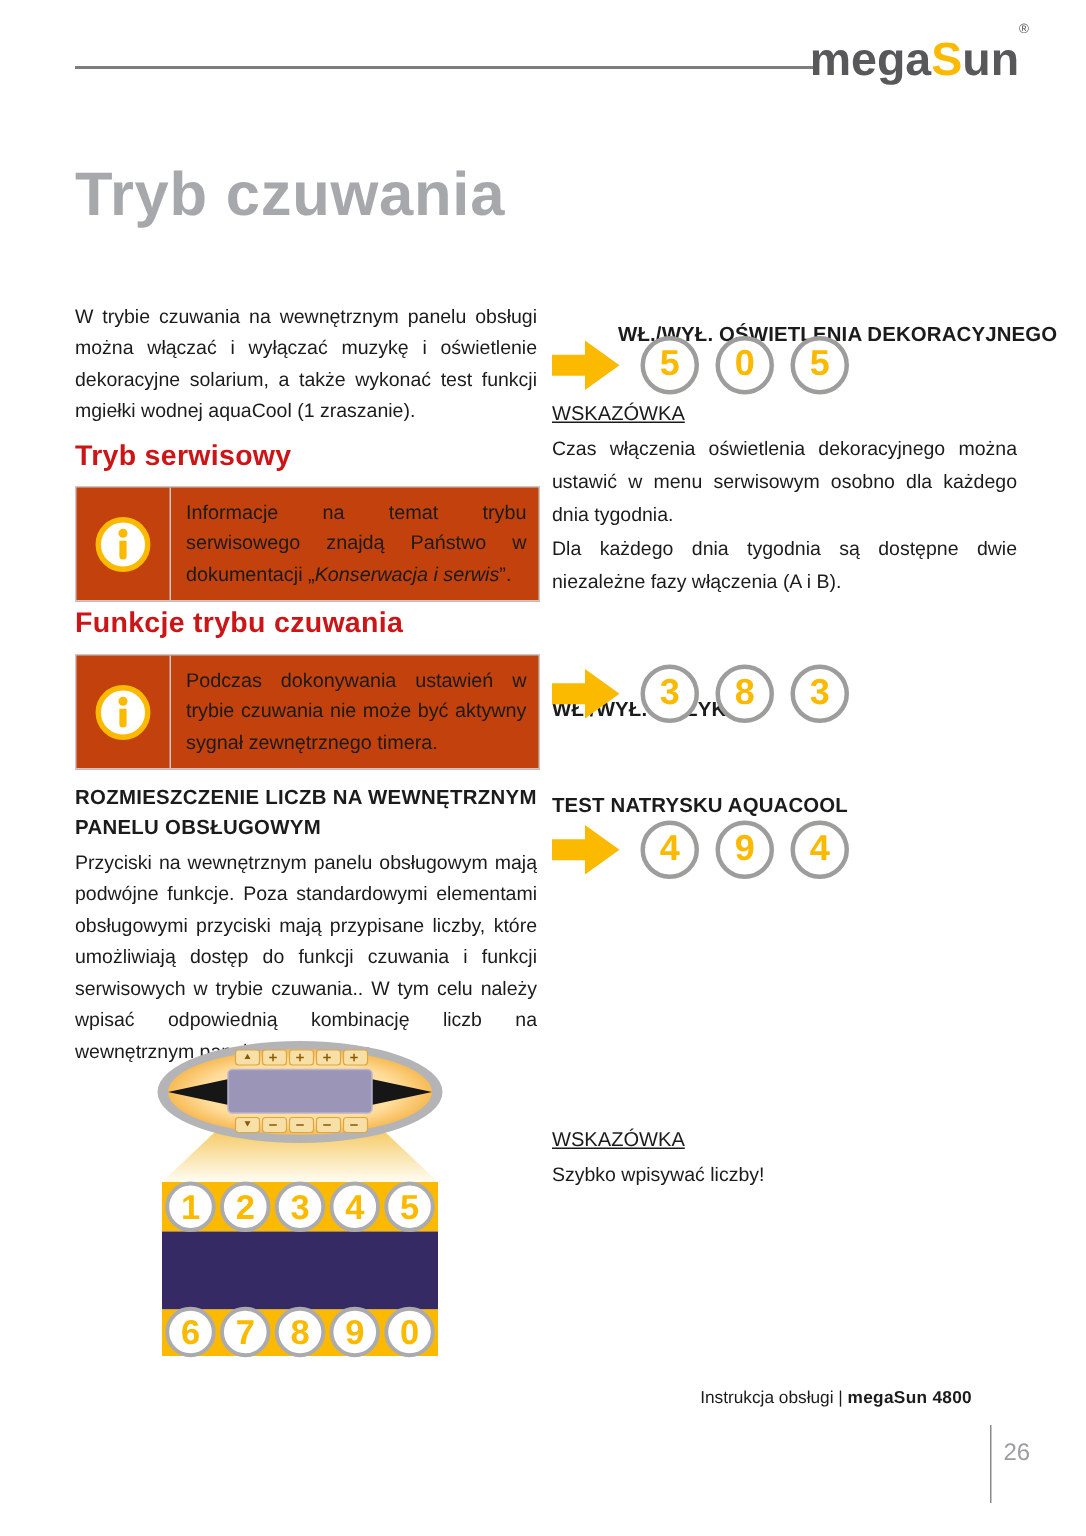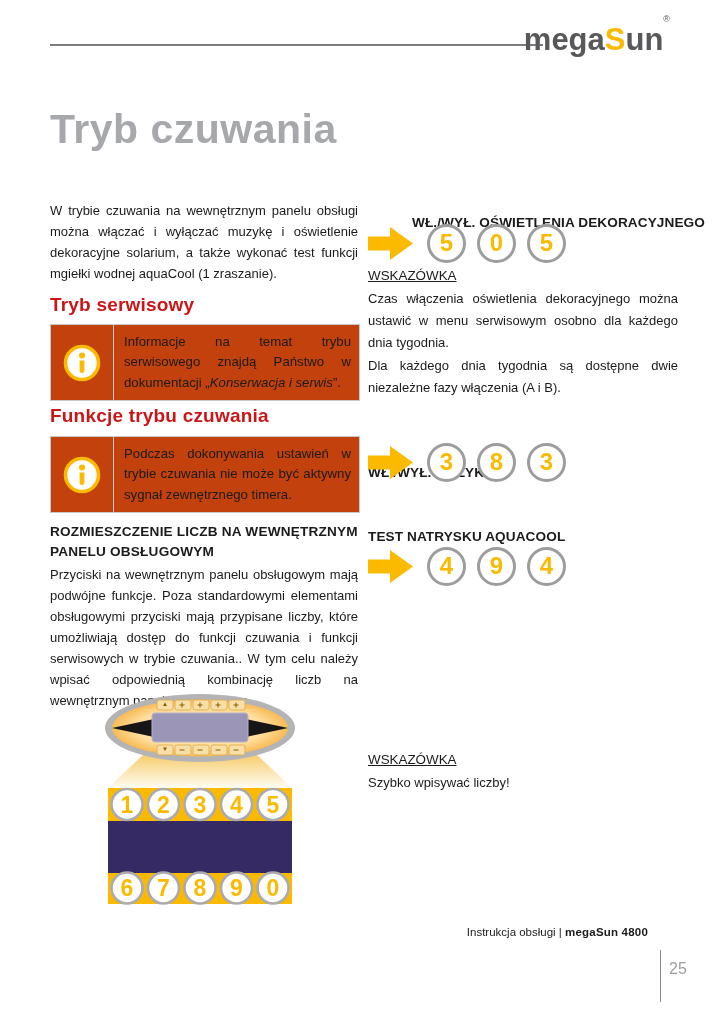--- a/index.html
+++ b/index.html
@@ -2,21 +2,21 @@
 <html><head>
 <meta charset="utf-8">
 <style>
   html,body{margin:0;padding:0;background:#e8e8e8;}
   .page{
     position:relative;width:724px;height:1024px;background:#ffffff;
     font-family:"Liberation Sans",sans-serif;color:#1b1b1b;overflow:hidden;margin:0 auto;
   }
   
   .header-rule{position:absolute;left:50px;top:44px;width:493px;height:2px;background:#7d7d7f;}
-  .logo{position:absolute;top:14px;right:54px;font-size:31px;font-weight:bold;letter-spacing:0px;color:#58585A;}
+  .logo{position:absolute;top:14px;right:38px;font-size:31px;font-weight:bold;letter-spacing:0px;color:#58585A;}
   .logo .logo-s{color:#FBBA00;}
   .logo .logo-mark{font-size:9px;vertical-align:28px;font-weight:normal;}
   
   .page-title{position:absolute;left:50px;top:106px;font-size:41px;font-weight:bold;color:#A6A8AB;letter-spacing:0.5px;}
   
   .body-text{font-size:13px;line-height:1.62;text-align:justify;}
   .abs{position:absolute;}
   .col-l{left:50px;width:308px;}
   .col-r{left:368px;width:310px;}
   .red-heading{font-size:19px;font-weight:bold;color:#CC1517;letter-spacing:0.2px;}
@@ -191,15 +191,15 @@
     <div class="digit-circle">4</div>
   </div>
 
   <div class="abs col-r hint-label" style="top:752px;">WSKAZÓWKA</div>
   <div class="abs col-r body-text" style="top:772px;">Szybko wpisywać liczby!</div>
 
   <div class="footer-text">
     <span>Instrukcja obsługi | </span><b>megaSun 4800</b>
   </div>
   <div class="footer-vline"></div>
-  <div class="footer-page">25</div>
+  <div class="footer-page">26</div>
 
 </div>
 
 </body></html>

